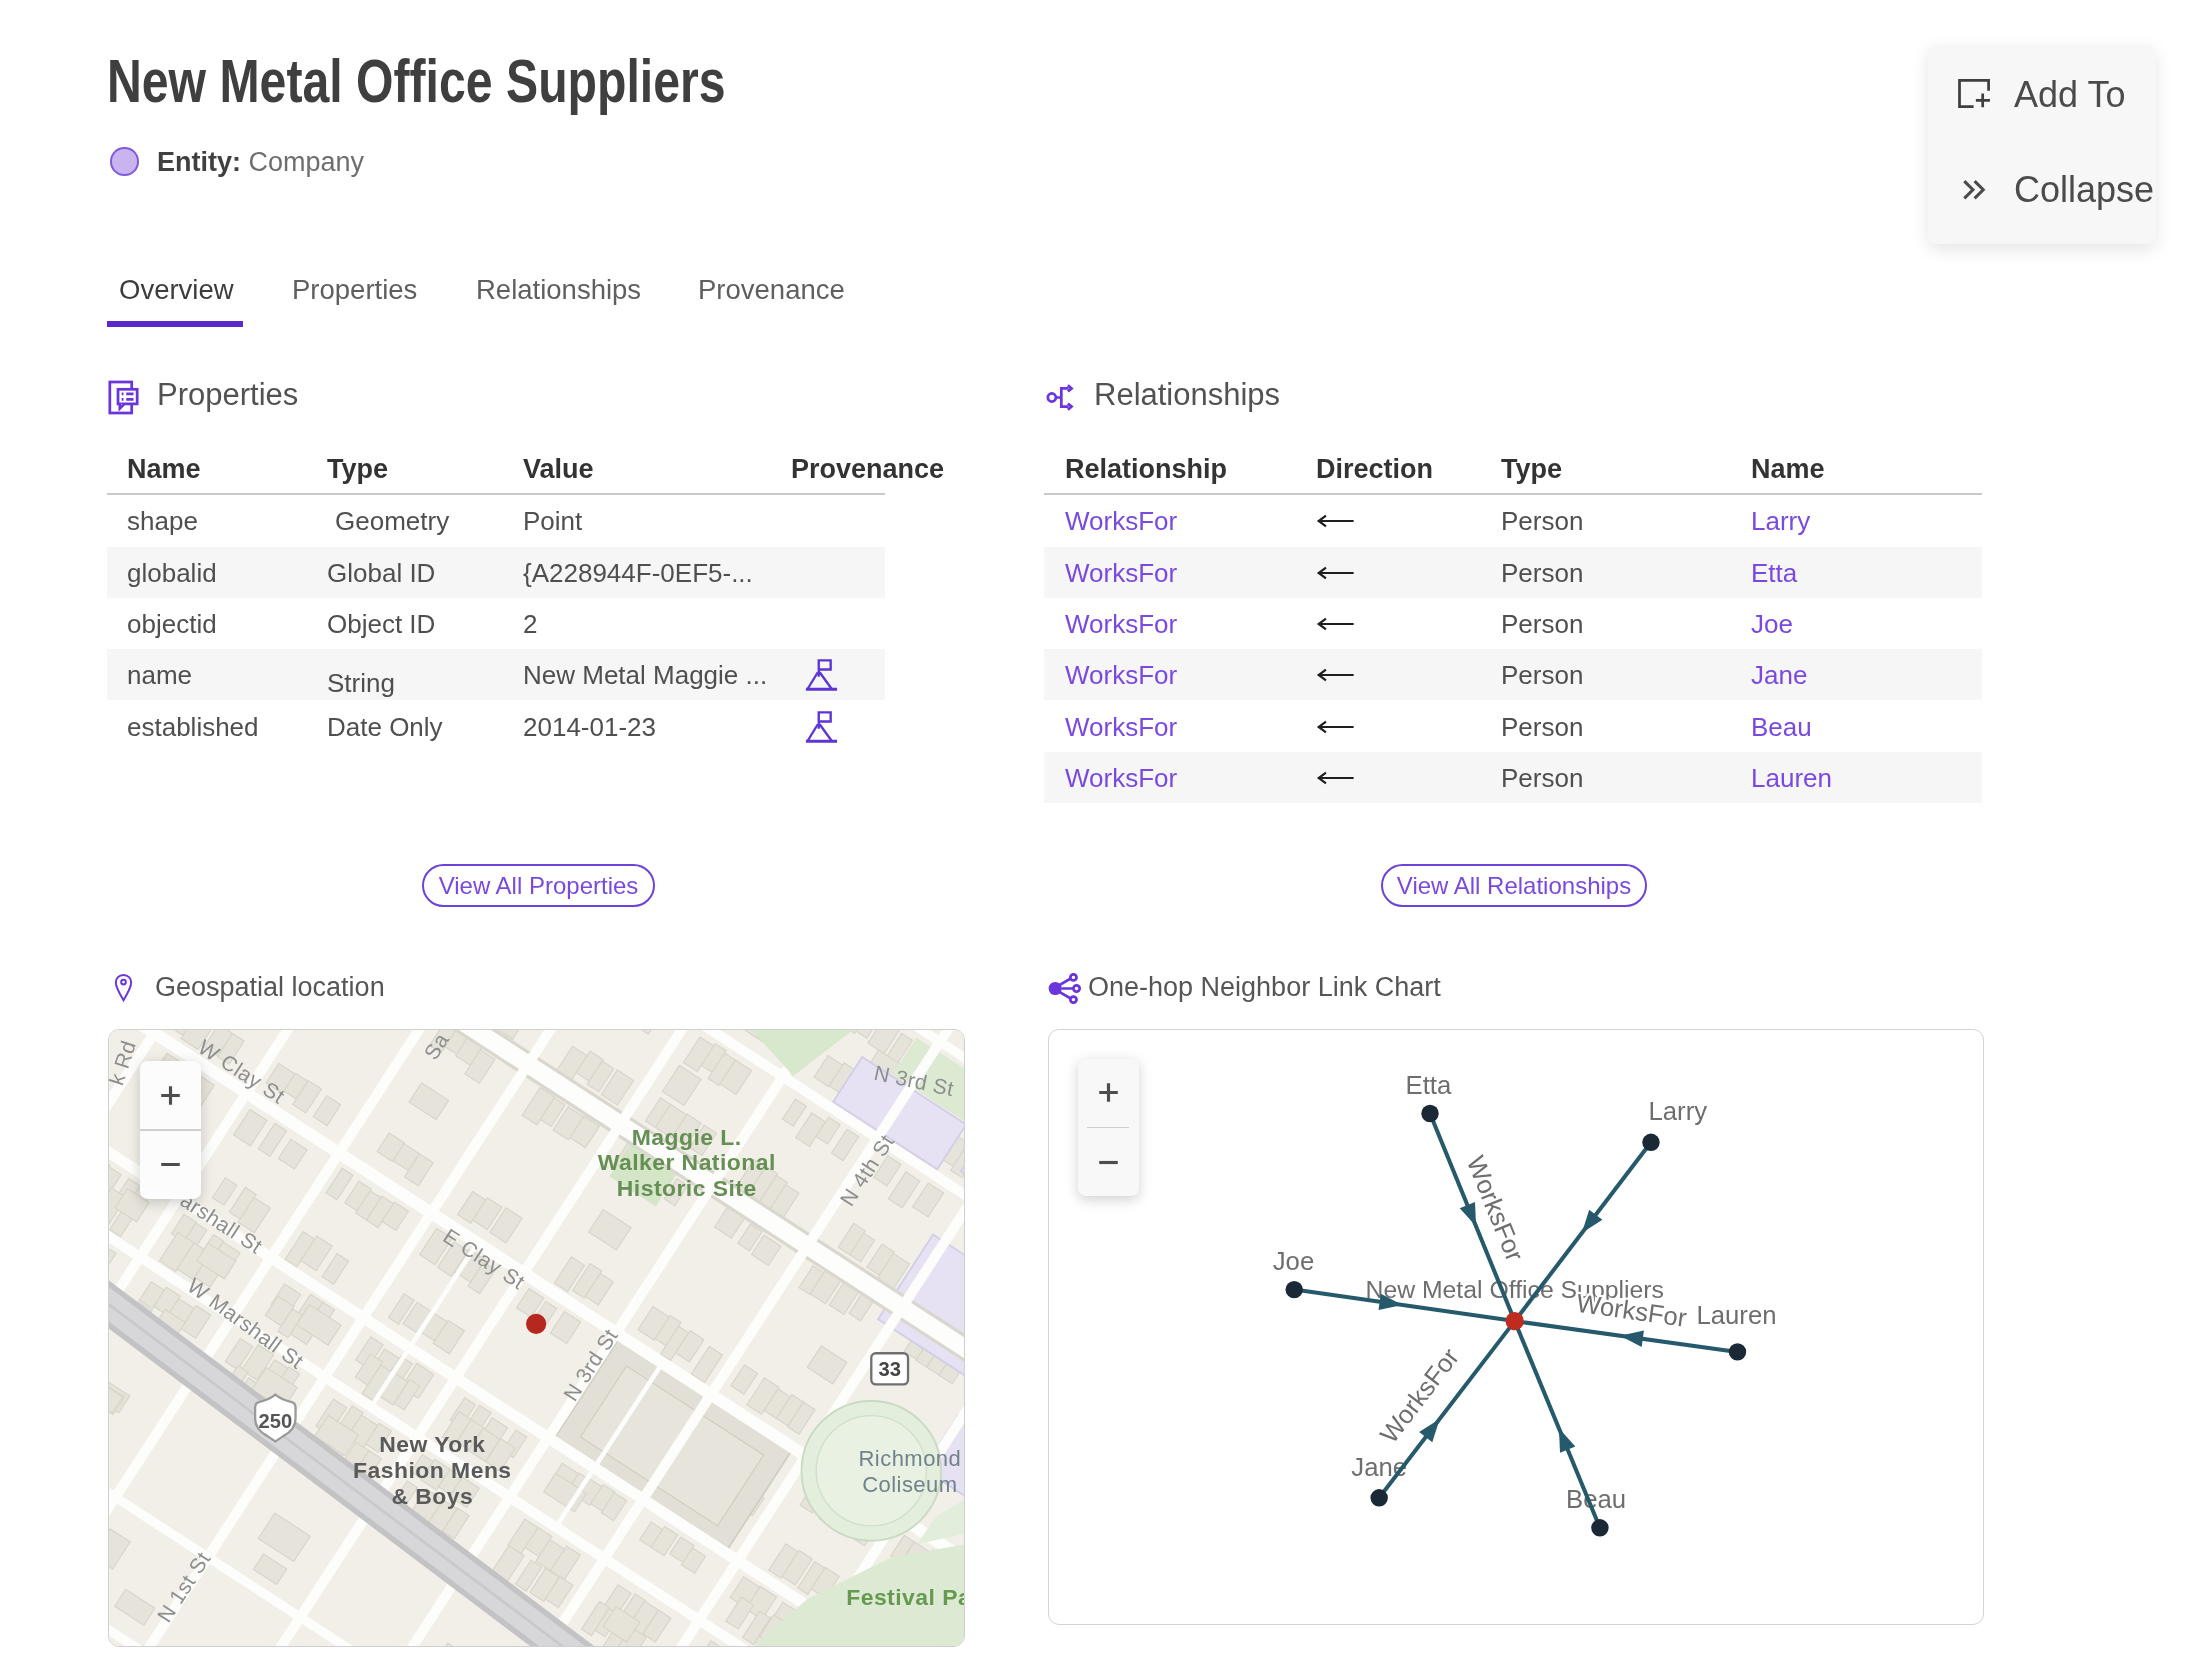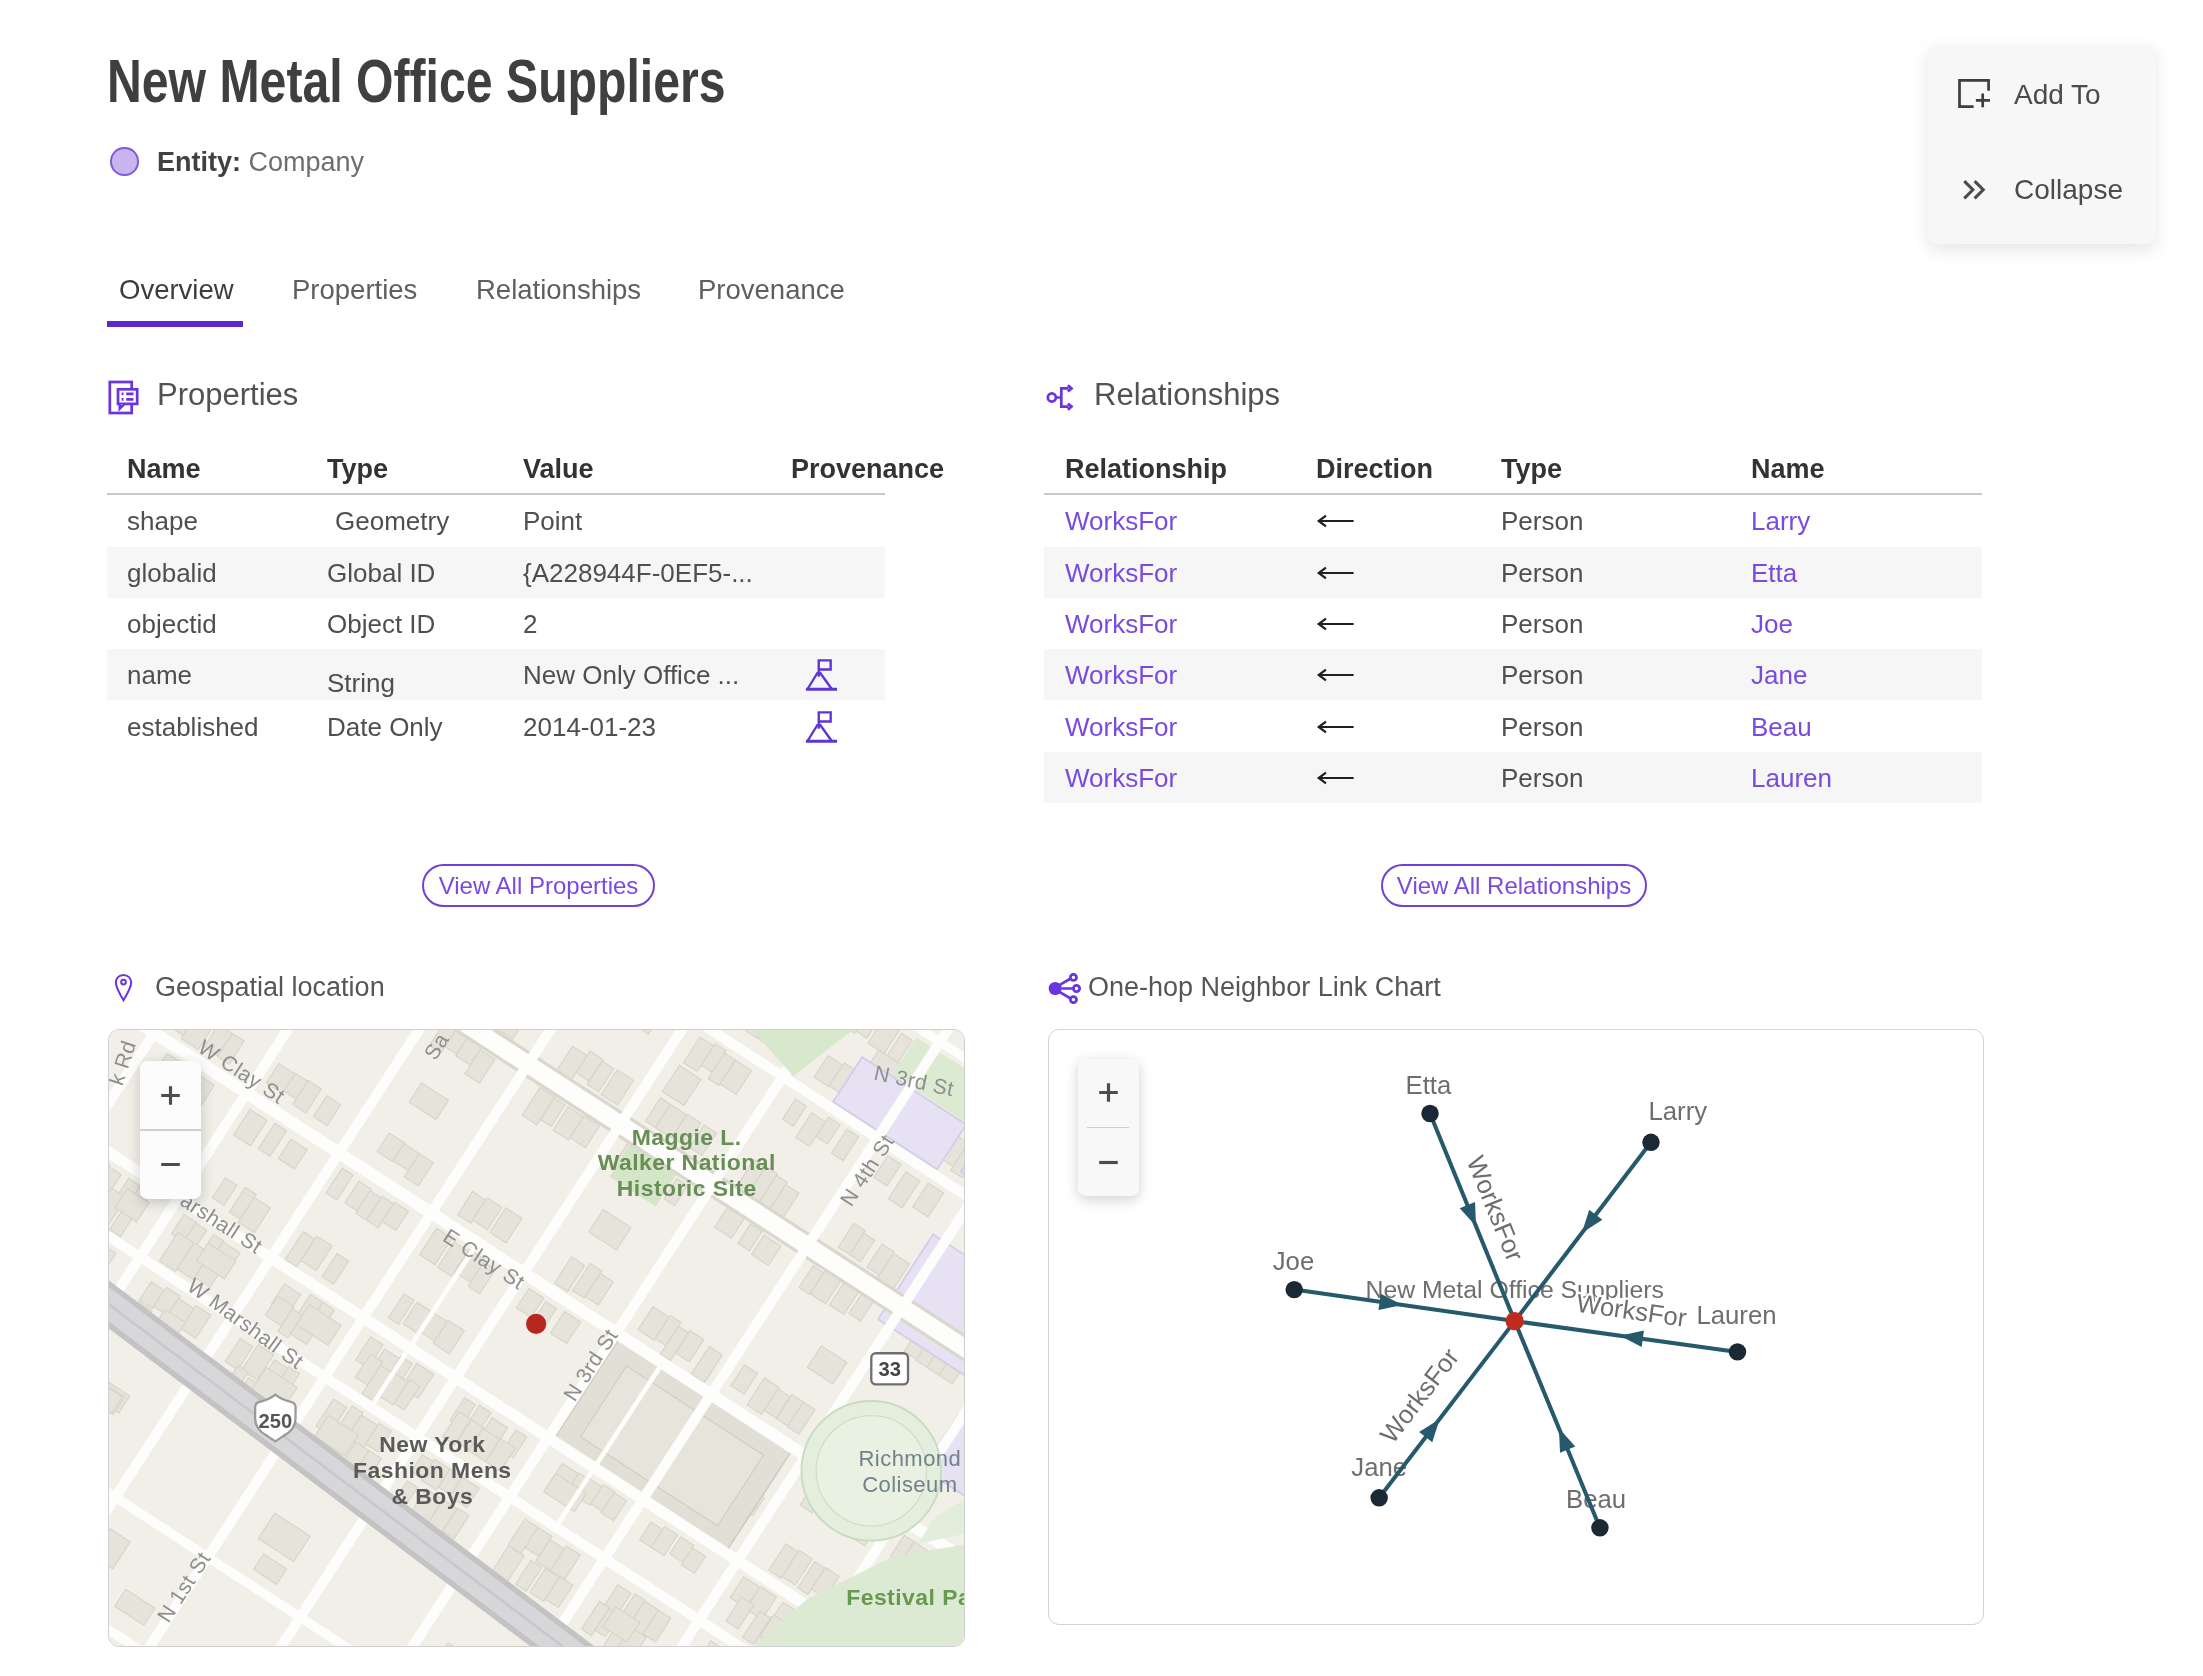--- a/index.html
+++ b/index.html
@@ -5,21 +5,21 @@
   * { margin:0; padding:0; box-sizing:border-box; }
   html,body { width:2204px; height:1677px; background:#ffffff; font-family:"Liberation Sans", sans-serif; }
   .page { position:relative; width:2204px; height:1677px; overflow:hidden; }
   .abs { position:absolute; }
   .title { left:107px; top:46px; font-size:61px; font-weight:bold; color:#3f3f3f; transform:scaleX(0.79); transform-origin:0 0; white-space:nowrap; }
   .entcircle { left:110px; top:147px; width:28.5px; height:28.5px; border-radius:50%; background:#c9b4f0; border:2.8px solid #8159dd; }
   .entline { left:157px; top:147px; font-size:27px; color:#6e6e6e; }
   .entline b { color:#404040; }
   
   .topcard { left:1928px; top:45px; width:228px; height:199px; background:#f7f7f7; border-radius:8.3px; box-shadow:0 5.5px 16.5px rgba(0,0,0,0.10); }
-  .trrow { position:absolute; left:29px; height:37px; display:flex; align-items:center; color:#4b4b4b; font-size:28px; }
+  .trrow { position:absolute; left:29px; height:37px; display:flex; align-items:center; color:#4b4b4b; font-size:36px; }
   
   .tab { top:274px; font-size:27.5px; color:#5f5f5f; }
   .tabu { left:107px; top:321px; width:136px; height:5.5px; background:#5a28cc; }
   
   .sech { font-size:31px; color:#525252; }
   .subh { font-size:27px; color:#565656; }
   
   .tbl { position:absolute; }
   .thead { position:absolute; font-weight:bold; font-size:27px; color:#333333; }
   .tdiv { position:absolute; height:1.8px; background:#c9c9c9; }
@@ -90,21 +90,21 @@
         <div class="cell" style="left:416px;">{A228944F-0EF5-...</div>
     </div>
     <div class="row" style="left:0; top:157px; width:778px; height:51px;">
       <div class="cell" style="left:20px;">objectid</div>
         <div class="cell" style="left:220px;">Object ID</div>
         <div class="cell" style="left:416px;">2</div>
     </div>
     <div class="row rowbg" style="left:0; top:208px; width:778px; height:51px;">
       <div class="cell" style="left:20px;">name</div>
         <div class="cell" style="left:220px;margin-top:8px;">String</div>
-        <div class="cell" style="left:416px;">New Only Office ...</div>
+        <div class="cell" style="left:416px;">New Metal Maggie ...</div>
       <svg class="cell" style="left:698px" width="33" height="33" viewBox="0 0 36 36" fill="none" stroke="#5e35d5" stroke-width="2.6">
           <path d="M15 20 V2 H28 V12 H15"></path>
           <path d="M16 15 L29 33 M14 15 L3 33"></path>
           <path d="M1 33.5 H35" stroke-width="3.4"></path>
         </svg>
     </div>
     <div class="row" style="left:0; top:260px; width:778px; height:51px;">
       <div class="cell" style="left:20px;">established</div>
         <div class="cell" style="left:220px;">Date Only</div>
         <div class="cell" style="left:416px;">2014-01-23</div>

